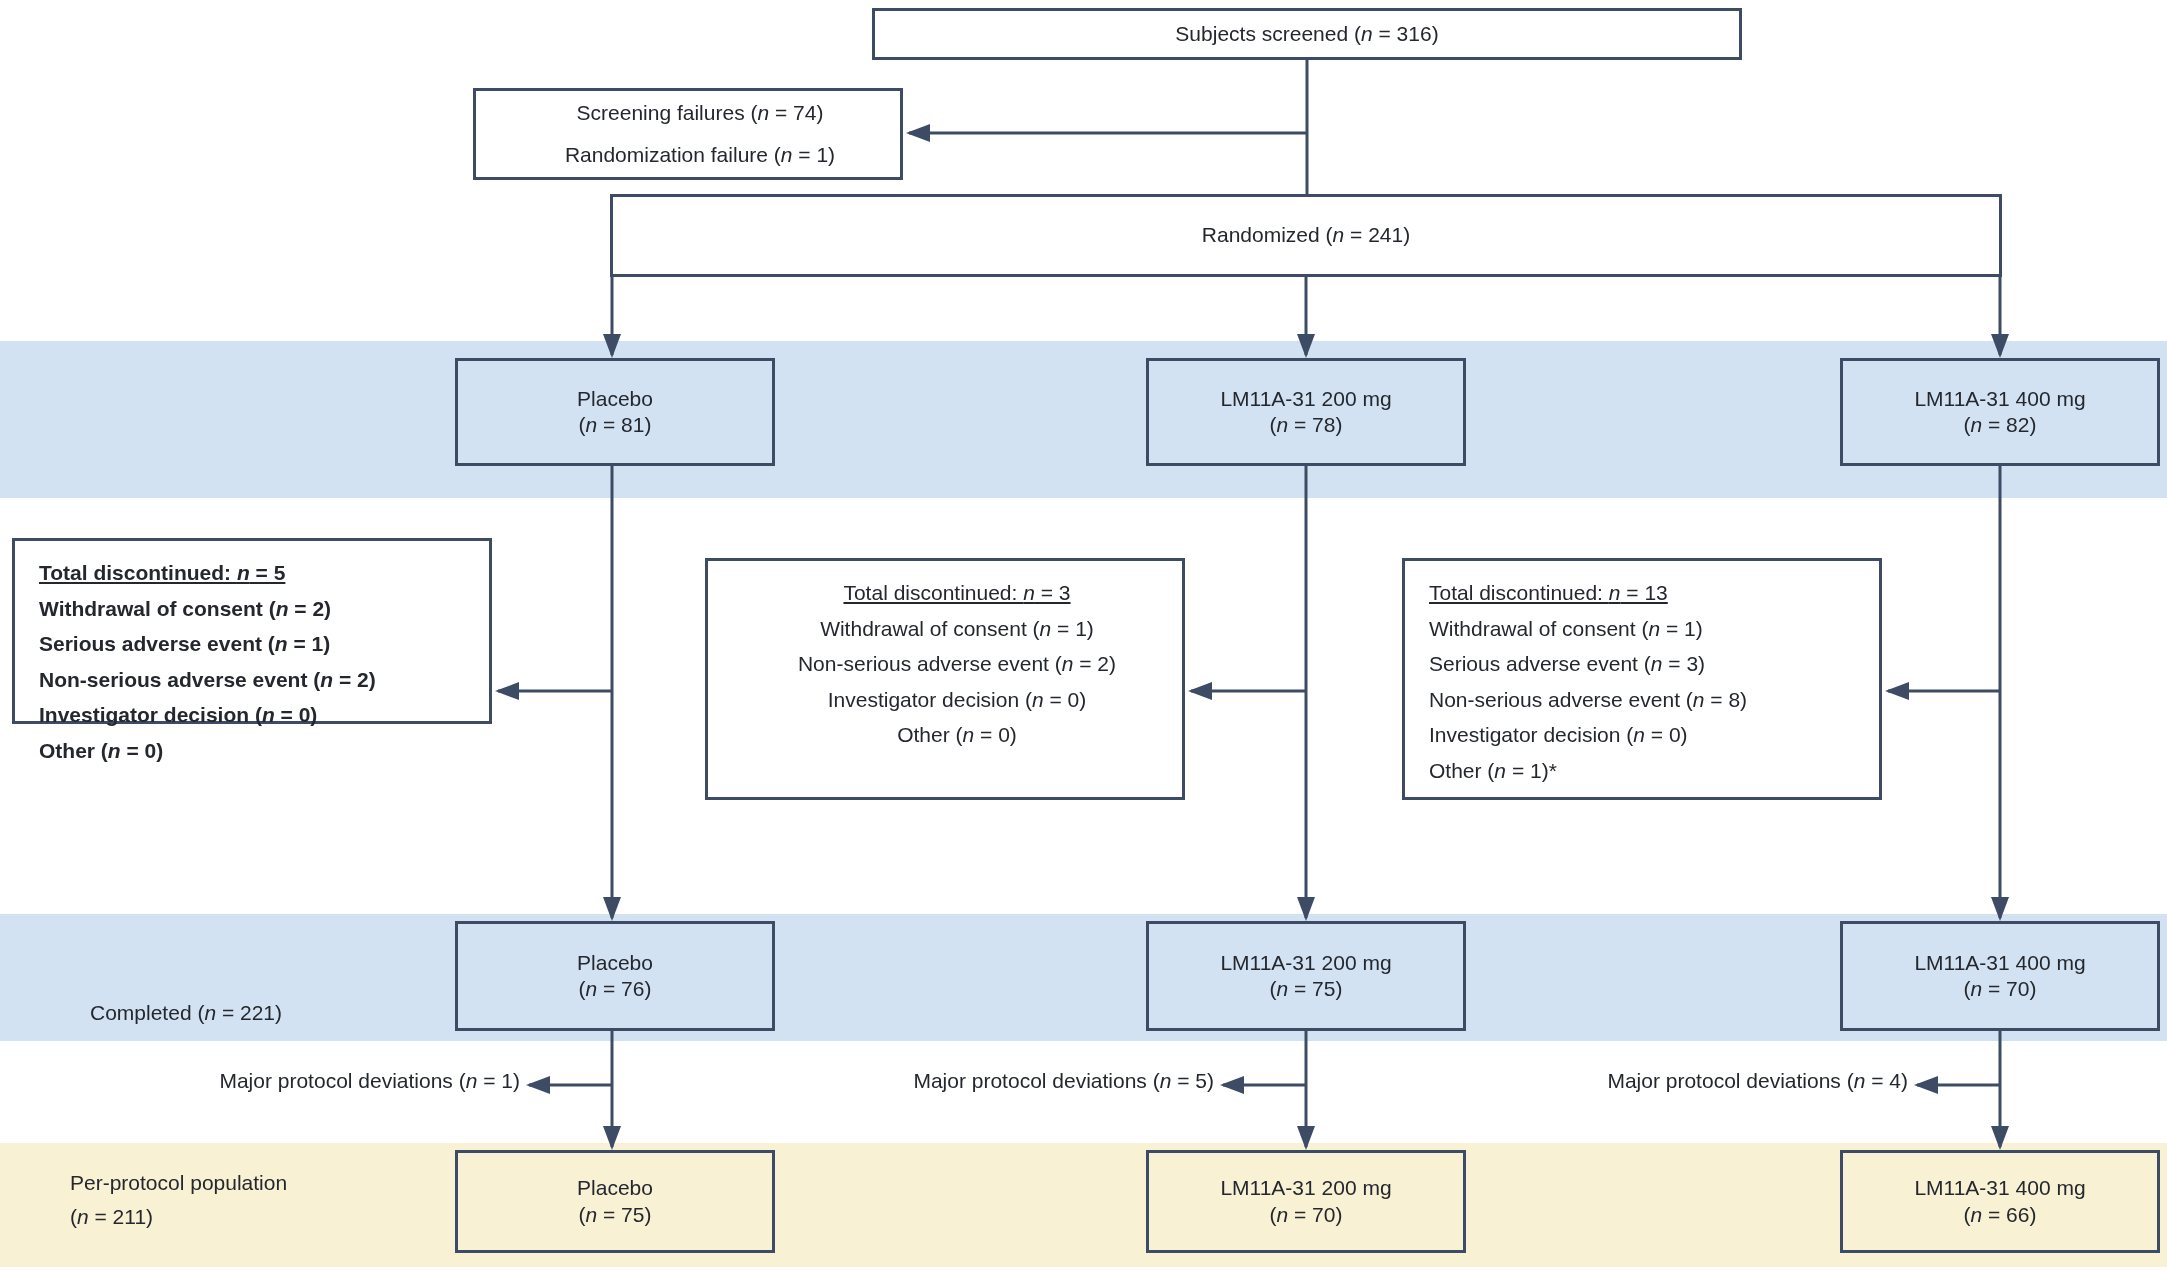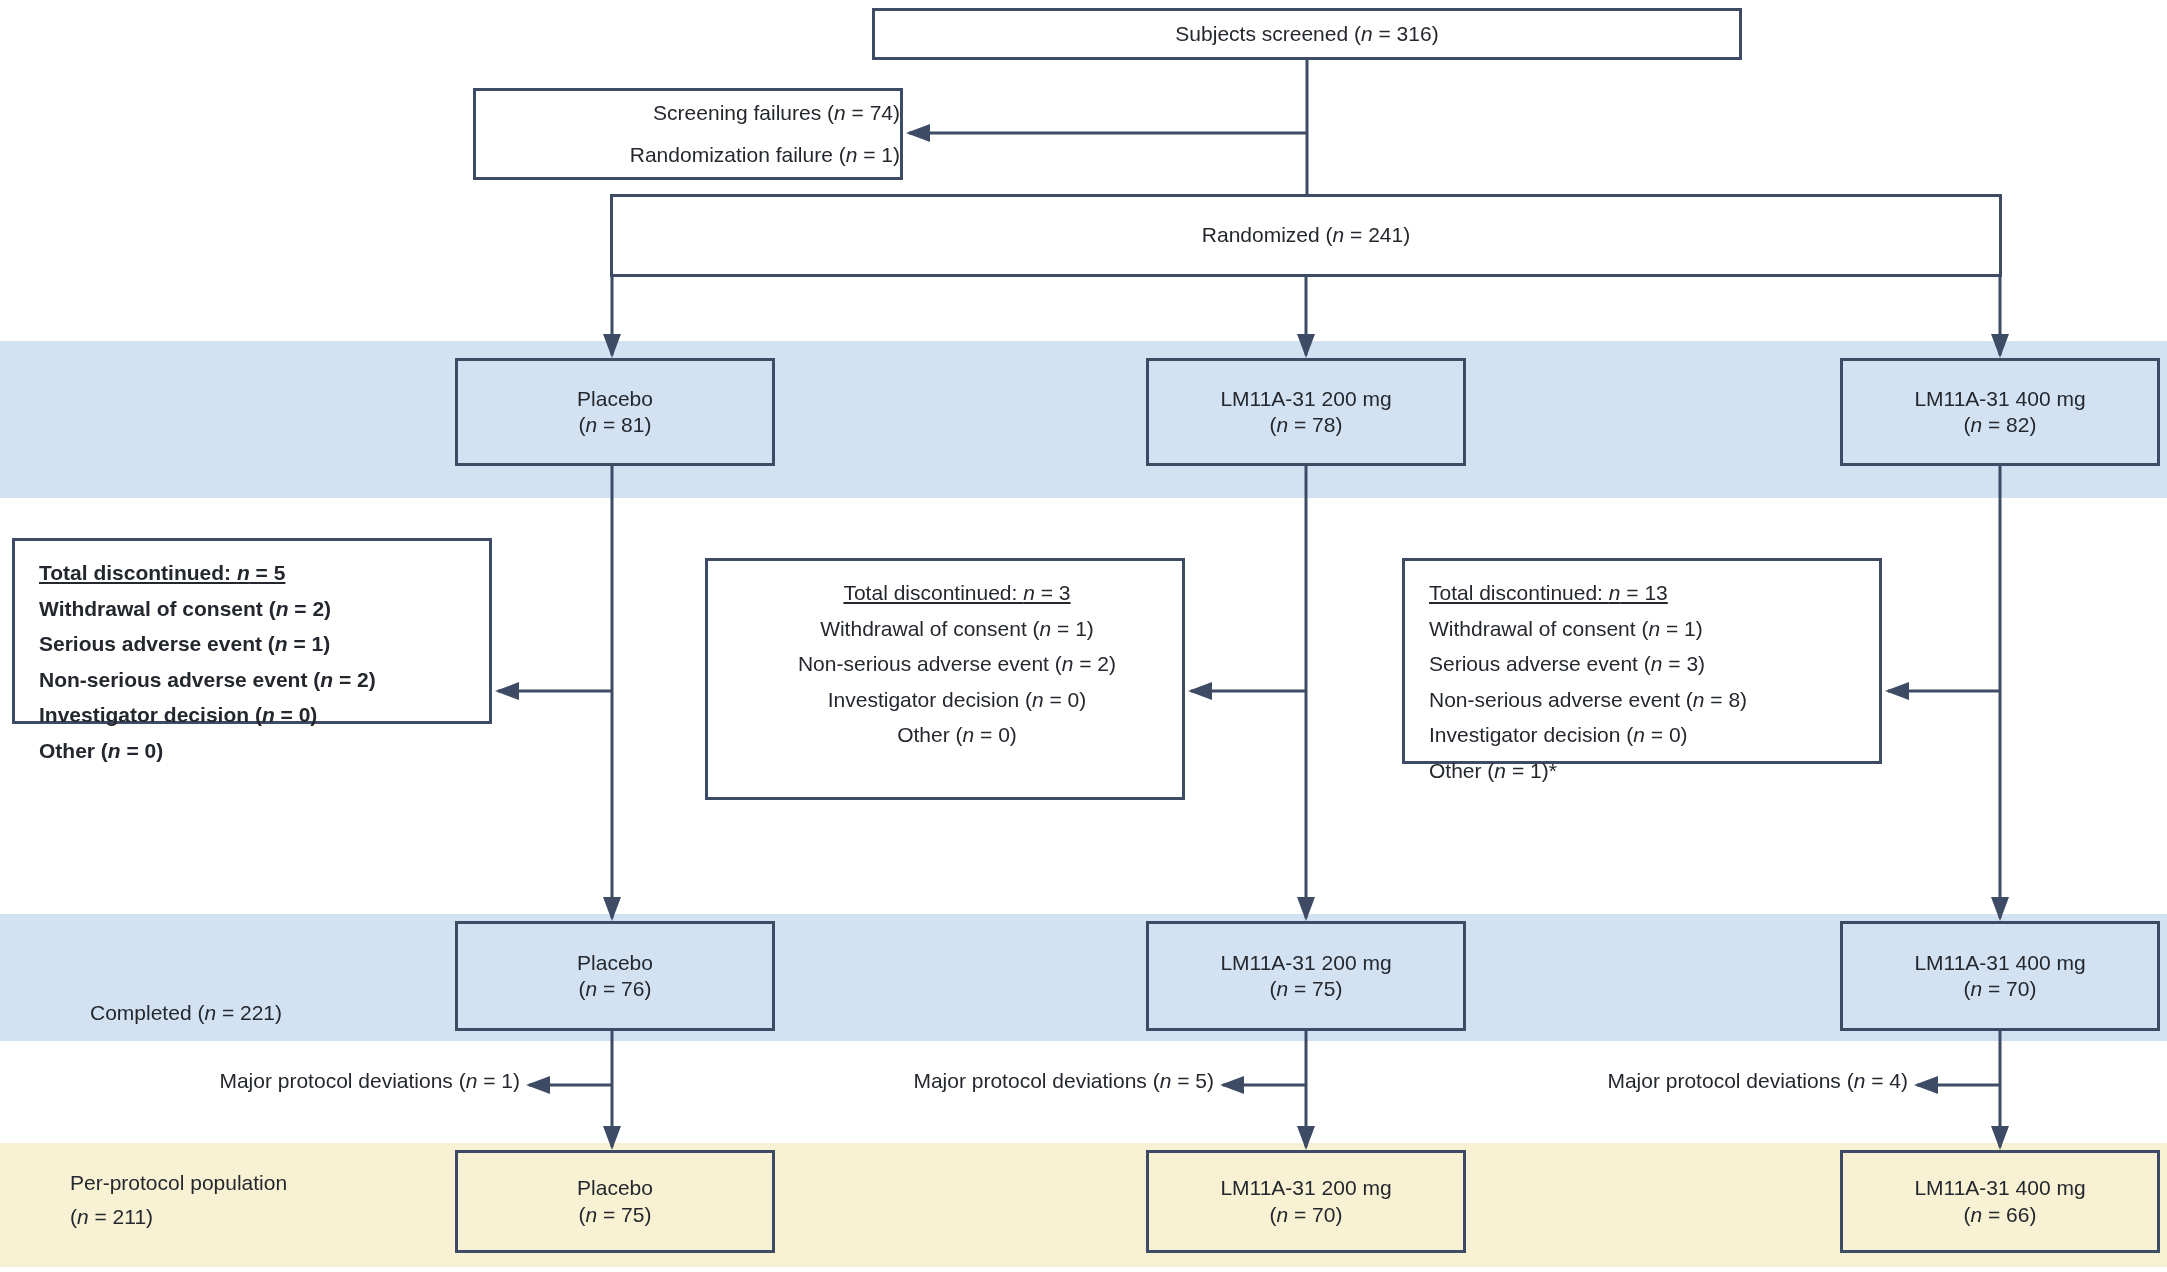--- a/index.html
+++ b/index.html
@@ -20,21 +20,21 @@
   .band.yellow{background:var(--band-yellow);}
   .fbox{
     position:absolute;border:3px solid var(--line);box-sizing:border-box;
     display:flex;flex-direction:column;align-items:center;justify-content:center;
     text-align:center;white-space:nowrap;
   }
   .fbox.white{background:var(--box-fill);}
   .fbox.clear{background:transparent;}
   .leftbox{
     position:absolute;border:3px solid var(--line);box-sizing:border-box;background:var(--box-fill);
-    display:flex;flex-direction:column;justify-content:center;text-align:right;white-space:nowrap;gap:15px;
+    display:flex;flex-direction:column;justify-content:center;text-align:center;white-space:nowrap;gap:15px;
   }
   .listbox{
     position:absolute;border:3px solid var(--line);box-sizing:border-box;background:var(--box-fill);
     text-align:left;white-space:nowrap;padding:14px 0 0 24px;line-height:35.5px;
   }
   .listbox .u{text-decoration:underline;}
   .label{position:absolute;white-space:nowrap;}
   .label.right{text-align:right;}
   svg.connectors{position:absolute;left:0;top:0;pointer-events:none;}
   i{font-style:italic;}
@@ -117,21 +117,21 @@
     <div>Investigator decision (<i>n</i> = 0)</div>
     <div>Other (<i>n</i> = 0)</div>
   </div>
   <div class="listbox" style="left:705px;top:558px;width:480px;height:242px;text-align:center;">
     <div class="u">Total discontinued: <i>n</i> = 3</div>
     <div>Withdrawal of consent (<i>n</i> = 1)</div>
     <div>Non-serious adverse event (<i>n</i> = 2)</div>
     <div>Investigator decision (<i>n</i> = 0)</div>
     <div>Other (<i>n</i> = 0)</div>
   </div>
-  <div class="listbox" style="left:1402px;top:558px;width:480px;height:206px;">
+  <div class="listbox" style="left:1402px;top:558px;width:480px;height:242px;">
     <div class="u">Total discontinued: <i>n</i> = 13</div>
     <div>Withdrawal of consent (<i>n</i> = 1)</div>
     <div>Serious adverse event (<i>n</i> = 3)</div>
     <div>Non-serious adverse event (<i>n</i> = 8)</div>
     <div>Investigator decision (<i>n</i> = 0)</div>
     <div>Other (<i>n</i> = 1)*</div>
   </div>
 
   <div class="label" style="left:90px;top:1000px;text-align:right;">
     <div>Completed (<i>n</i> = 221)</div>

